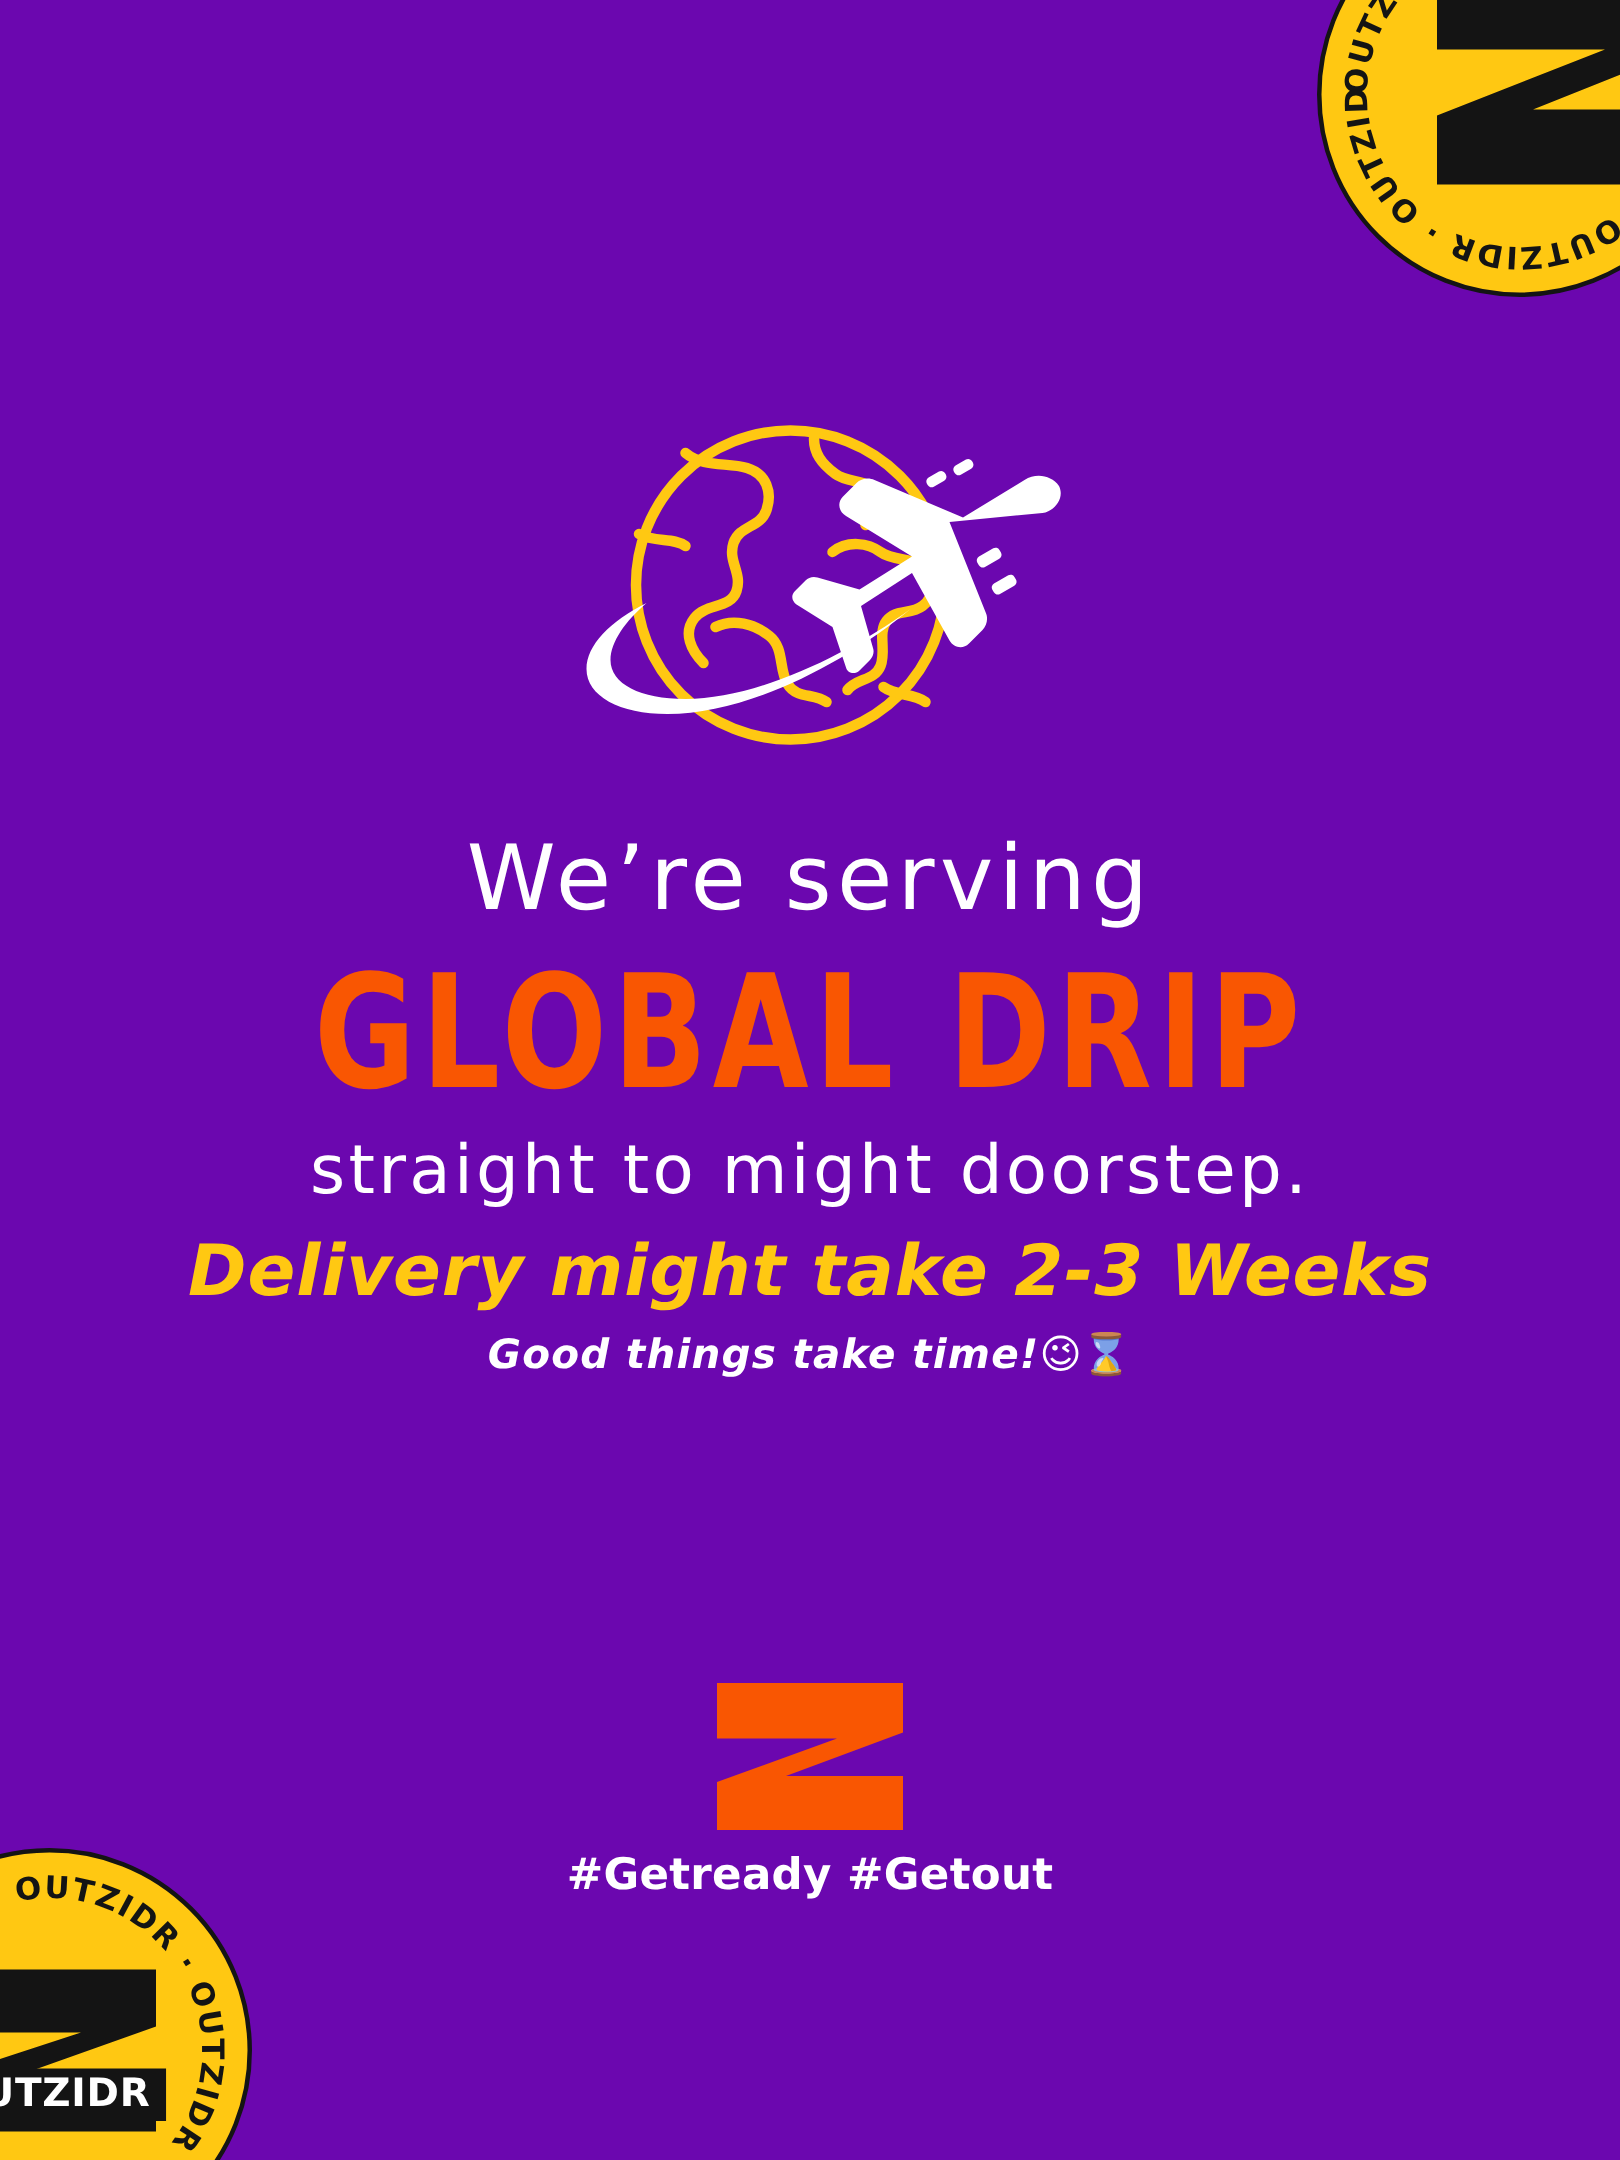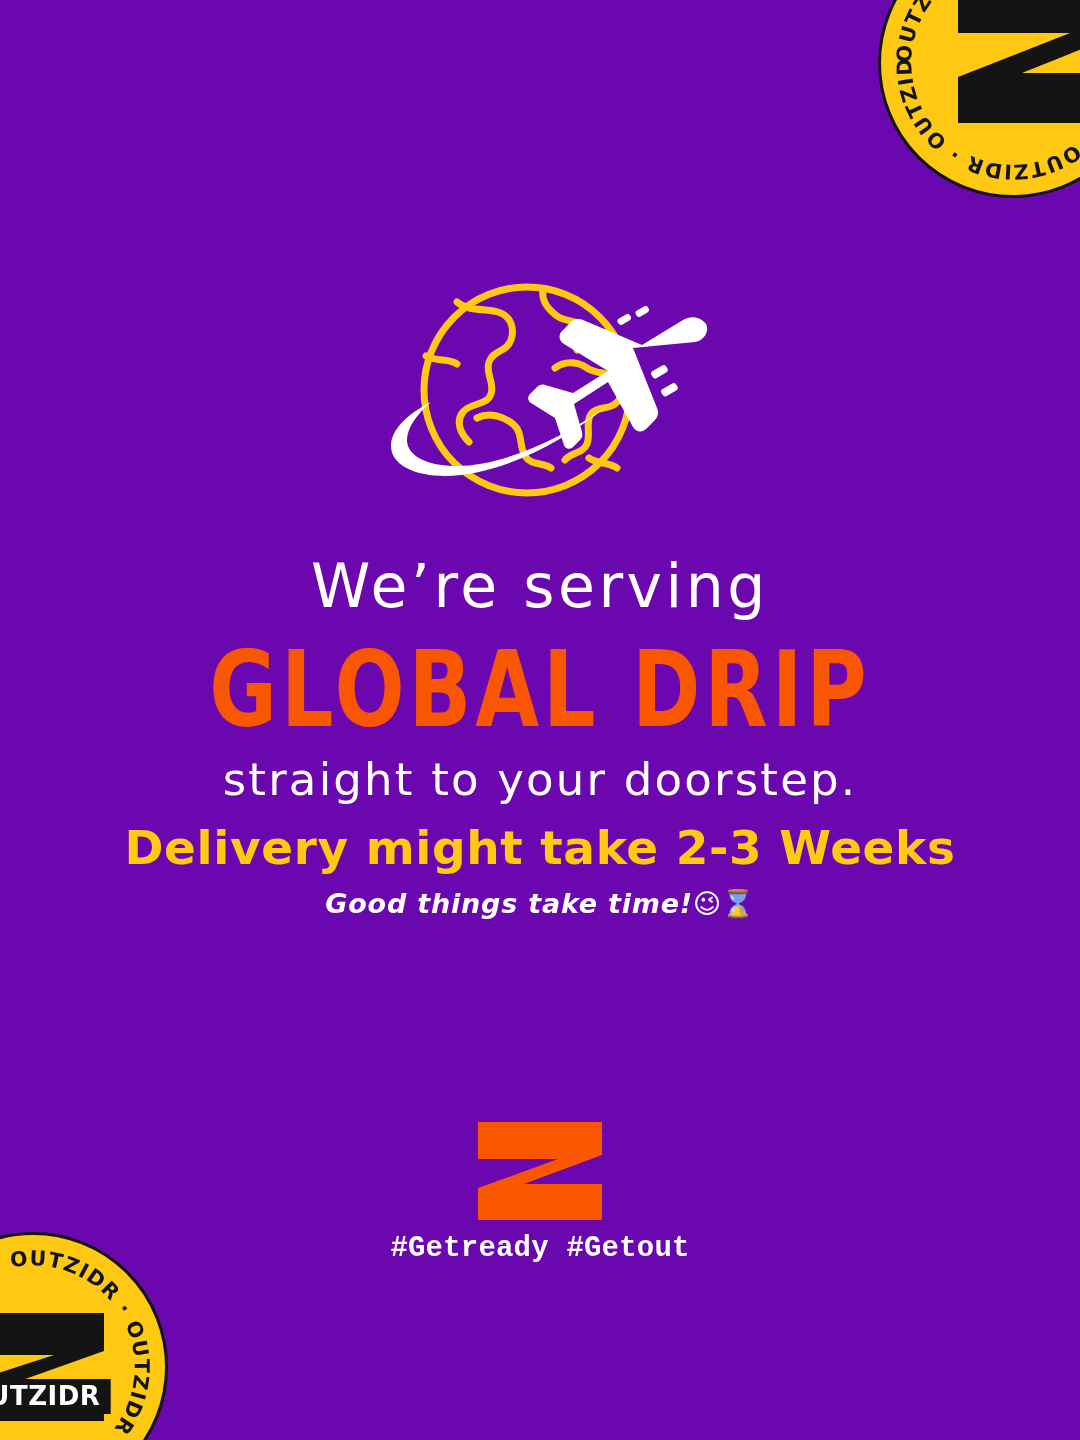--- a/index.html
+++ b/index.html
@@ -140,20 +140,21 @@
     right: 0;
     text-align: center;
   }
   .delivery-main {
     color: #FFC812;
     font-size: 47px;
     font-weight: bold;
     letter-spacing: 0.6px;
     line-height: 1.1;
     margin: 0;
+    font-style: italic;
   }
   .delivery-sub {
     color: #ffffff;
     font-size: 27px;
     font-weight: bold;
     font-style: italic;
     letter-spacing: 0.8px;
     line-height: 1.2;
     margin: 14px 0 12px 0;
   }
@@ -176,21 +177,20 @@
     height: 98px;
     margin: 0 auto;
   }
   .footer-z svg { width: 100%; height: 100%; display: block; }
   .footer-tags {
     color: #ffffff;
     font-size: 29px;
     font-weight: bold;
     letter-spacing: 0.2px;
     margin: 12px 0 0 0;
-    font-family: Liberation Mono, monospace;
   }
 </style>
 </head>
 <body>
 
 <div id="poster">
 
   <div class="badge badge-tr">
     <div class="badge-ring">
       <svg viewBox="0 0 270 270" aria-hidden="true">
@@ -239,21 +239,21 @@
 
       <path d="M242,134 C196,172 132,204 80,204 C48,204 26,192 26,174
                C26,158 42,142 66,130 C52,142 42,156 42,168 C42,184 62,194 92,194
                C138,194 198,166 242,134 Z" fill="#ffffff"></path>
     </svg>
   </div>
 
   <div class="copy">
     <p class="line-kicker">We’re serving</p>
     <p class="line-headline">GLOBAL DRIP</p>
-    <p class="line-tagline">straight to your doorstep.</p>
+    <p class="line-tagline">straight to might doorstep.</p>
   </div>
 
   <div class="delivery">
     <p class="delivery-main">Delivery might take 2-3 Weeks</p>
     <p class="delivery-sub">
       <span>Good things take time!</span><span class="emoji">😉⌛</span>
     </p>
   </div>
 
   <div class="footer">

